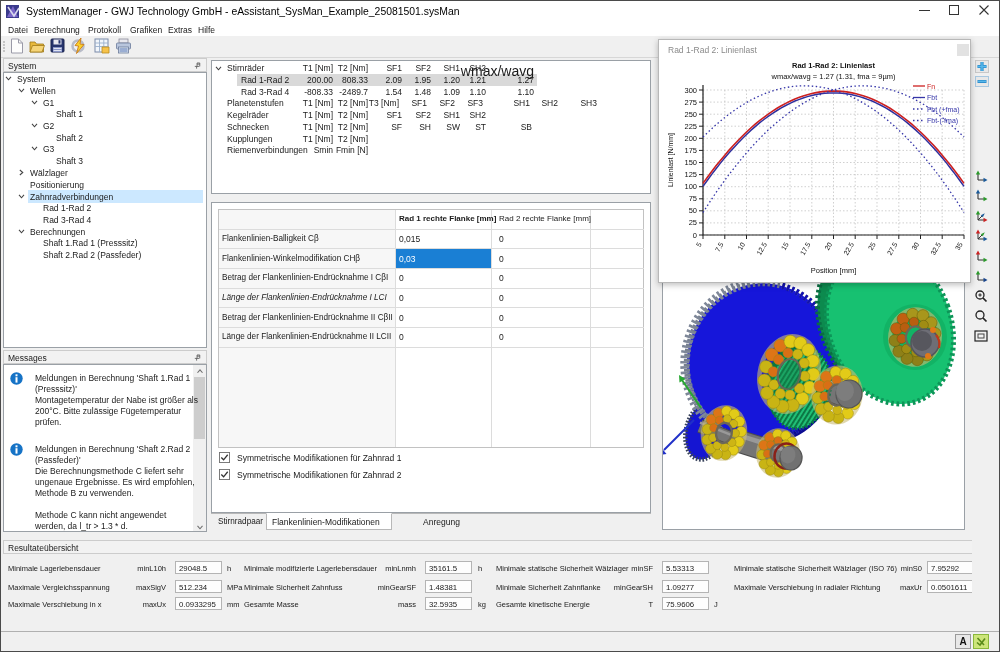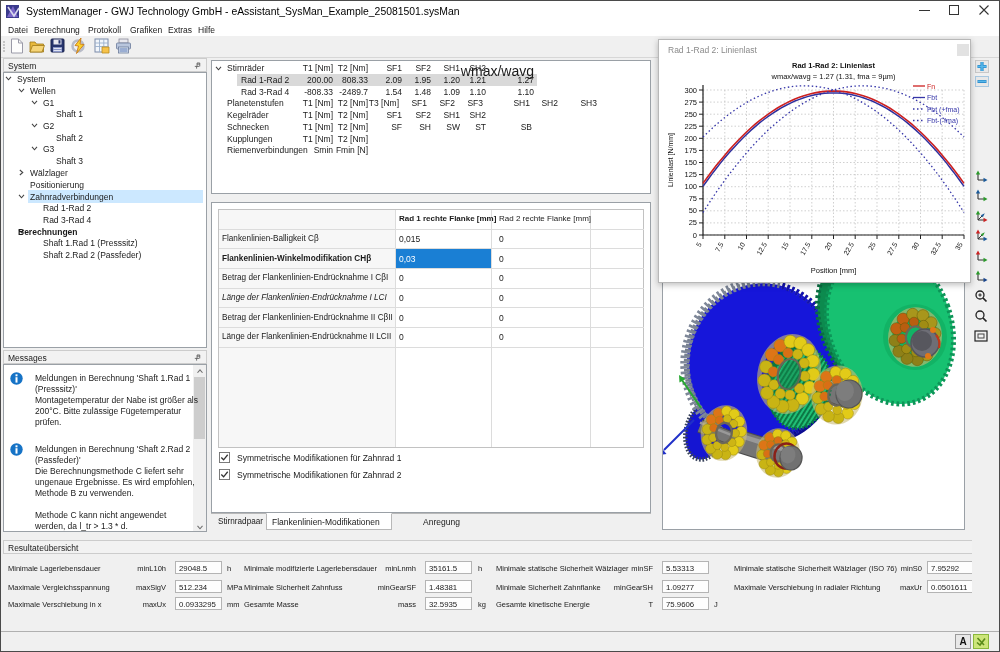--- a/index.html
+++ b/index.html
@@ -104,21 +104,21 @@
 <div class="abs" style="left:28px;top:190px;width:175px;height:13px;background:#cce8ff;"></div>
 <svg class="abs" style="left:18px;top:194px" width="7" height="5" viewBox="0 0 8 6">
     <path d="M1 1 L4 4.5 L7 1" stroke="#444" stroke-width="1.3" fill="none"></path>
   </svg>
 <div style="position:absolute;left:30px;top:192px;font-size:8.5px;color:#1a1a1a;font-weight:normal;white-space:nowrap;">Zahnradverbindungen</div>
 <div style="position:absolute;left:43px;top:203px;font-size:8.5px;color:#1a1a1a;font-weight:normal;white-space:nowrap;">Rad 1-Rad 2</div>
 <div style="position:absolute;left:43px;top:215px;font-size:8.5px;color:#1a1a1a;font-weight:normal;white-space:nowrap;">Rad 3-Rad 4</div>
 <svg class="abs" style="left:18px;top:229px" width="7" height="5" viewBox="0 0 8 6">
     <path d="M1 1 L4 4.5 L7 1" stroke="#444" stroke-width="1.3" fill="none"></path>
   </svg>
-<div style="position:absolute;left:18px;top:227px;font-size:8.5px;color:#1a1a1a;font-weight:bold;white-space:nowrap;">Berechnungen</div>
+<div style="position:absolute;left:30px;top:227px;font-size:8.5px;color:#1a1a1a;font-weight:normal;white-space:nowrap;">Berechnungen</div>
 <div style="position:absolute;left:43px;top:238px;font-size:8.5px;color:#1a1a1a;font-weight:normal;white-space:nowrap;">Shaft 1.Rad 1 (Presssitz)</div>
 <div style="position:absolute;left:43px;top:250px;font-size:8.5px;color:#1a1a1a;font-weight:normal;white-space:nowrap;">Shaft 2.Rad 2 (Passfeder)</div>
 <div class="abs" style="left:3px;top:350px;width:204px;height:14px;background:#f2f2f2;border:1px solid #cccccc;"></div>
 <div style="position:absolute;left:8px;top:353px;font-size:8.5px;color:#1a1a1a;font-weight:normal;white-space:nowrap;">Messages</div>
 <svg class="abs" style="left:193px;top:353px" width="9" height="9" viewBox="0 0 10 10">
     <path d="M2 6 h5 M4.5 6 V2.2 h3 V6 M4.5 3.5 h3 M4 6 v2.5" stroke="#555" stroke-width="0.9" fill="none"></path>
   </svg>
 <div class="whitebox" style="left:3px;top:364px;width:204px;height:168px;"></div>
 <div class="abs" style="left:193px;top:365px;width:13px;height:166px;background:#f0f0f0;"></div>
 <svg class="abs" style="left:196px;top:369px" width="8" height="5" viewBox="0 0 8 6">
@@ -222,21 +222,21 @@
 <div class="abs" style="left:219px;top:288px;width:425px;height:1px;background:#dcdcdc;"></div>
 <div class="abs" style="left:219px;top:307px;width:425px;height:1px;background:#dcdcdc;"></div>
 <div class="abs" style="left:219px;top:327px;width:425px;height:1px;background:#dcdcdc;"></div>
 <div class="abs" style="left:219px;top:347px;width:425px;height:1px;background:#dcdcdc;"></div>
 <div style="position:absolute;left:399px;top:214px;font-size:8px;color:#1a1a1a;font-weight:bold;white-space:nowrap;">Rad 1 rechte Flanke [mm]</div>
 <div style="position:absolute;left:499px;top:214px;font-size:8px;color:#1a1a1a;font-weight:normal;white-space:nowrap;">Rad 2 rechte Flanke [mm]</div>
 <div class="abs" style="left:396px;top:249px;width:95px;height:19px;background:#1a7fd4;"></div>
 <div style="position:absolute;left:222px;top:234px;font-size:8.2px;color:#1a1a1a;font-weight:normal;white-space:nowrap;">Flankenlinien-Balligkeit Cβ</div>
 <div style="position:absolute;left:399px;top:234px;font-size:8.5px;color:#1a1a1a;font-weight:normal;white-space:nowrap;">0,015</div>
 <div style="position:absolute;left:499px;top:234px;font-size:8.5px;color:#1a1a1a;font-weight:normal;white-space:nowrap;">0</div>
-<div style="position:absolute;left:222px;top:254px;font-size:8.2px;color:#1a1a1a;font-weight:bold;white-space:nowrap;">Flankenlinien-Winkelmodifikation CHβ</div>
+<div style="position:absolute;left:222px;top:254px;font-size:8.2px;color:#1a1a1a;font-weight:normal;white-space:nowrap;">Flankenlinien-Winkelmodifikation CHβ</div>
 <div style="position:absolute;left:399px;top:254px;font-size:8.5px;color:#fff;font-weight:normal;white-space:nowrap;">0,03</div>
 <div style="position:absolute;left:499px;top:254px;font-size:8.5px;color:#1a1a1a;font-weight:normal;white-space:nowrap;">0</div>
 <div style="position:absolute;left:222px;top:273px;font-size:8.2px;color:#1a1a1a;font-weight:normal;white-space:nowrap;">Betrag der Flankenlinien-Endrücknahme I CβI</div>
 <div style="position:absolute;left:399px;top:273px;font-size:8.5px;color:#1a1a1a;font-weight:normal;white-space:nowrap;">0</div>
 <div style="position:absolute;left:499px;top:273px;font-size:8.5px;color:#1a1a1a;font-weight:normal;white-space:nowrap;">0</div>
 <div style="position:absolute;left:222px;top:293px;font-size:8.2px;color:#1a1a1a;font-weight:normal;white-space:nowrap;font-style:italic;">Länge der Flankenlinien-Endrücknahme I LCI</div>
 <div style="position:absolute;left:399px;top:293px;font-size:8.5px;color:#1a1a1a;font-weight:normal;white-space:nowrap;">0</div>
 <div style="position:absolute;left:499px;top:293px;font-size:8.5px;color:#1a1a1a;font-weight:normal;white-space:nowrap;">0</div>
 <div style="position:absolute;left:222px;top:313px;font-size:8.2px;color:#1a1a1a;font-weight:normal;white-space:nowrap;">Betrag der Flankenlinien-Endrücknahme II CβII</div>
 <div style="position:absolute;left:399px;top:313px;font-size:8.5px;color:#1a1a1a;font-weight:normal;white-space:nowrap;">0</div>

